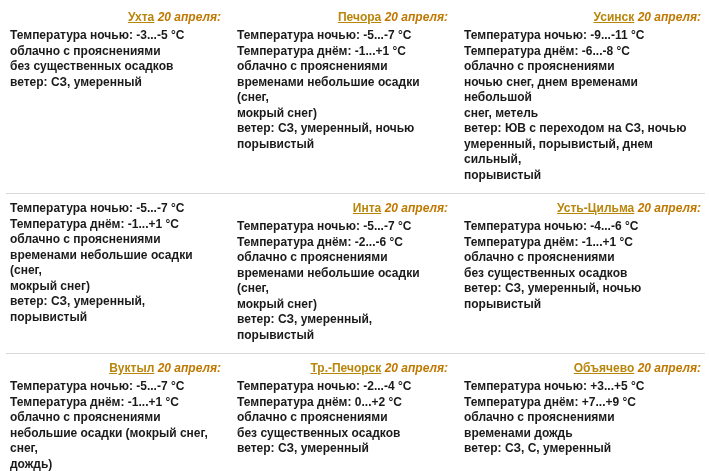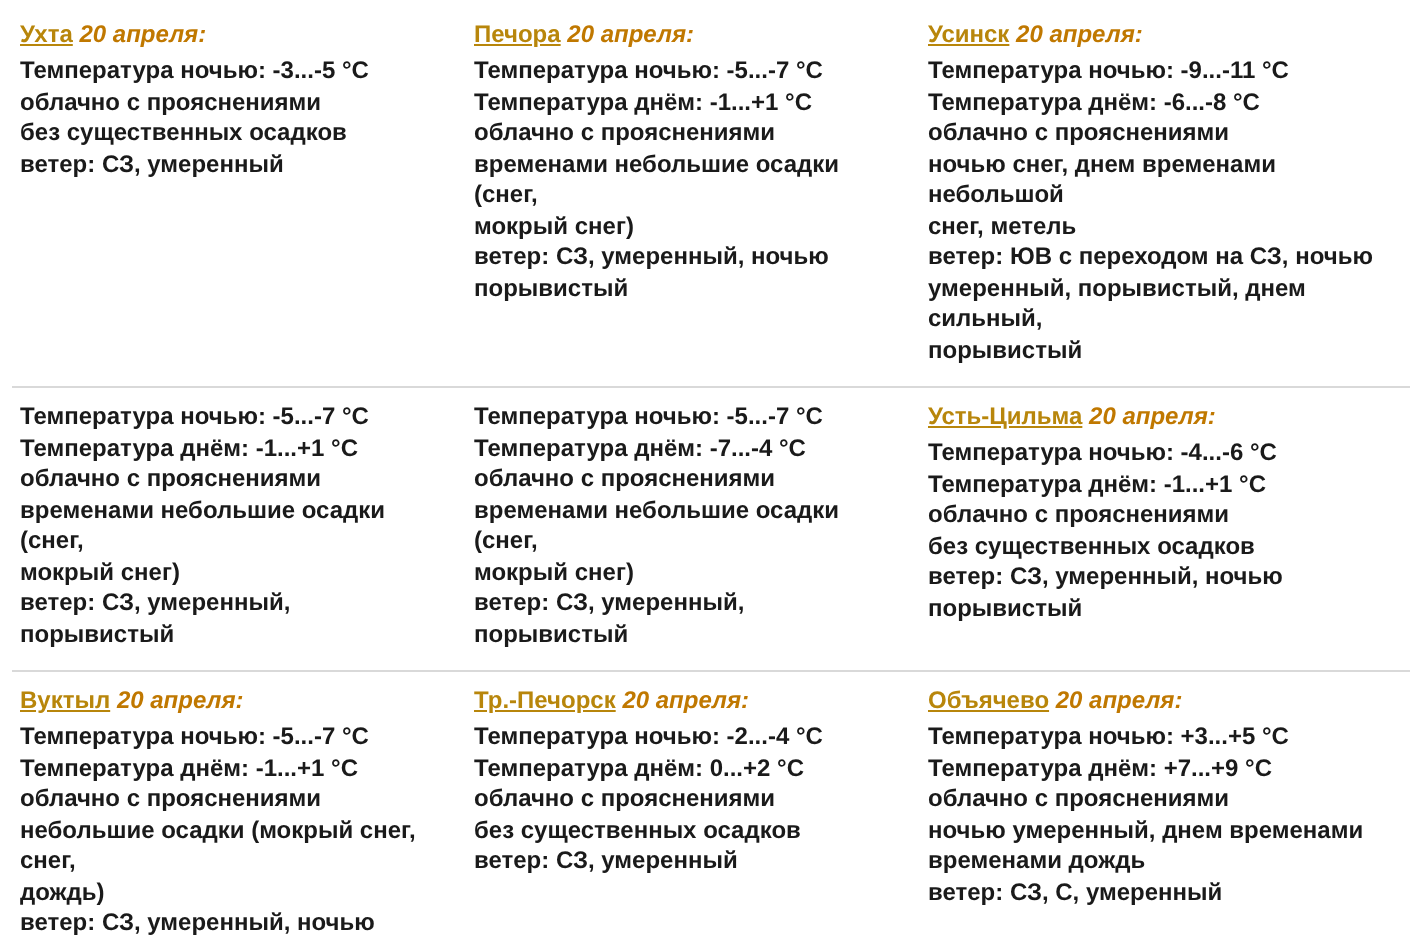--- a/index.html
+++ b/index.html
@@ -34,20 +34,21 @@
   .row-sep {
     grid-column: 1 / -1;
     height: 1px;
     background: #d9d9d9;
     margin: 2px 0 7px 0;
   }
   .city-line {
     margin: 0 0 3px 0;
     line-height: 15px;
     white-space: nowrap;
+    text-align: right;
   }
   .city {
     color: #b8860b;
     font-weight: bold;
     text-decoration: underline;
     cursor: pointer;
   }
   .date {
     color: #c07800;
     font-style: italic;
@@ -110,22 +111,26 @@
     <div class="cell">
       <p class="line">Температура ночью: -5...-7 °С</p>
       <p class="line">Температура днём: -1...+1 °С</p>
       <p class="line">облачно с прояснениями</p>
       <p class="line">временами небольшие осадки (снег,</p>
       <p class="line">мокрый снег)</p>
       <p class="line">ветер: СЗ, умеренный, порывистый</p>
     </div>
 
     <div class="cell">
+      <p class="city-line">
+        <span class="city">Инта</span>
+        <span class="date">20 апреля:</span>
+      </p>
       <p class="line">Температура ночью: -5...-7 °С</p>
-      <p class="line">Температура днём: -7...-4 °С</p>
+      <p class="line">Температура днём: -2...-6 °С</p>
       <p class="line">облачно с прояснениями</p>
       <p class="line">временами небольшие осадки (снег,</p>
       <p class="line">мокрый снег)</p>
       <p class="line">ветер: СЗ, умеренный, порывистый</p>
     </div>
 
     <div class="cell">
       <p class="city-line">
         <span class="city">Усть-Цильма</span>
         <span class="date">20 апреля:</span>
@@ -167,19 +172,18 @@
     </div>
 
     <div class="cell">
       <p class="city-line">
         <span class="city">Объячево</span>
         <span class="date">20 апреля:</span>
       </p>
       <p class="line">Температура ночью: +3...+5 °С</p>
       <p class="line">Температура днём: +7...+9 °С</p>
       <p class="line">облачно с прояснениями</p>
-      <p class="line">ночью умеренный, днем временами</p>
       <p class="line">временами дождь</p>
       <p class="line">ветер: СЗ, С, умеренный</p>
     </div>
 
   </div>
 </div>
 
 </body></html>

